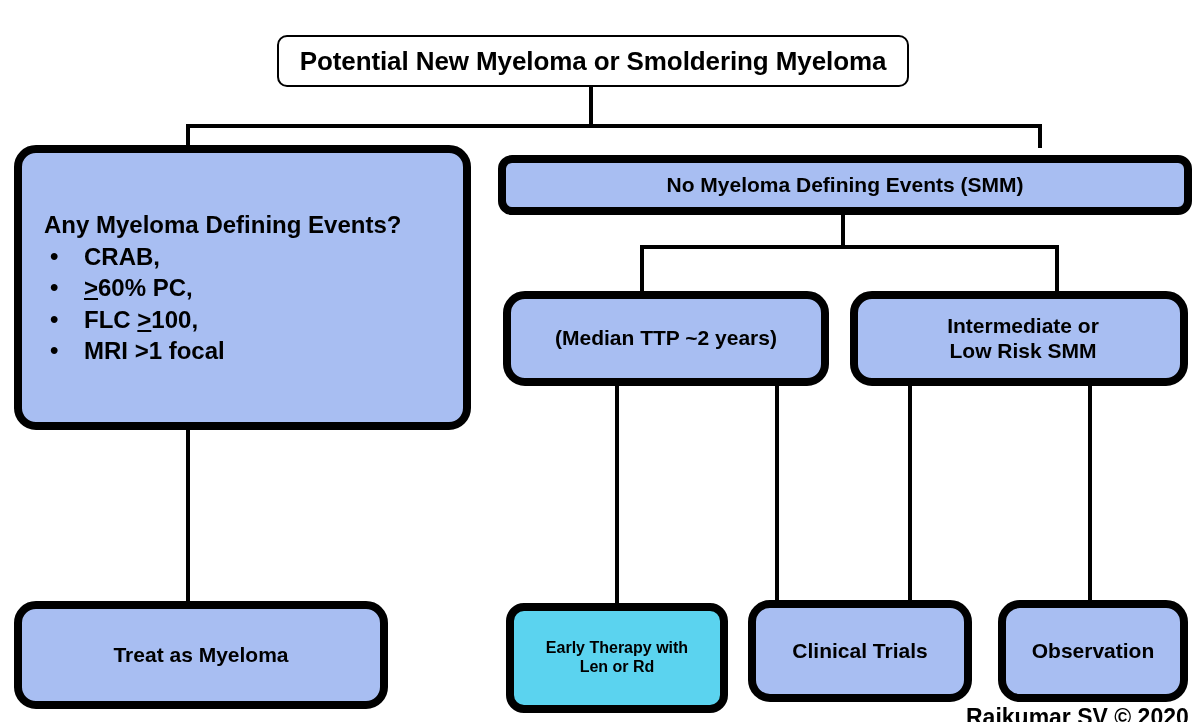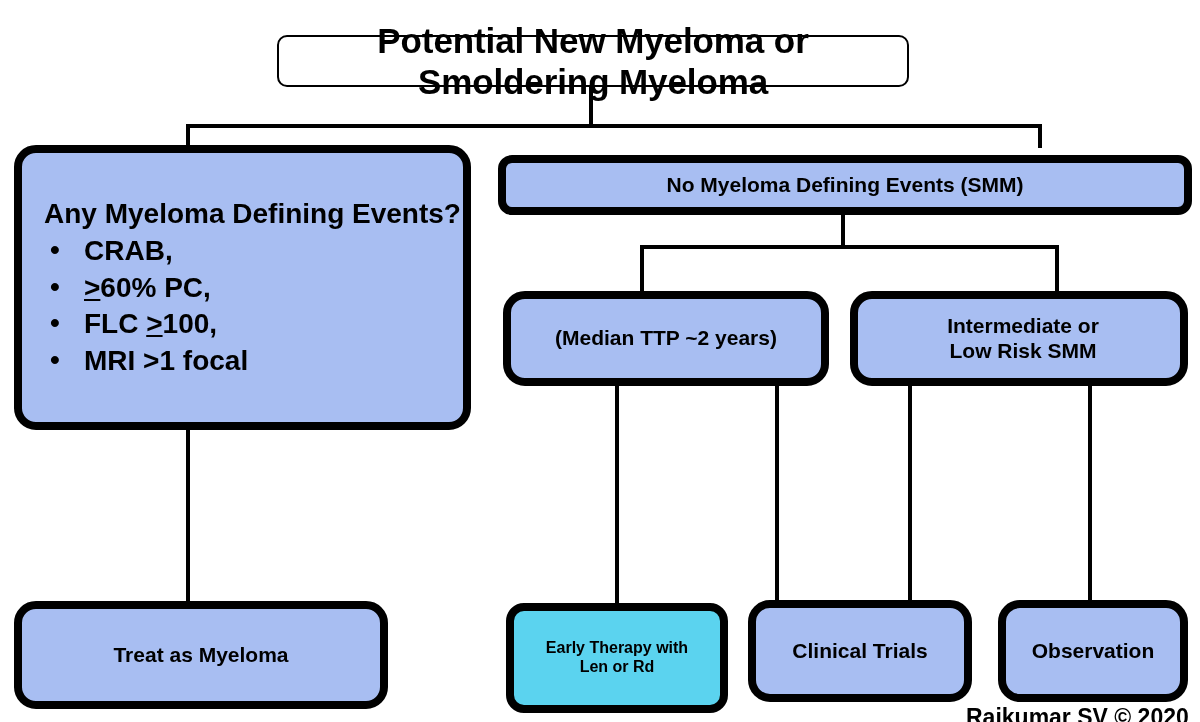--- a/index.html
+++ b/index.html
@@ -30,40 +30,40 @@
     text-align: center;
     color: #000000;
     font-weight: bold;
     line-height: 1.18;
     border: 8px solid #000000;
   }
   .node-title {
     background: #ffffff;
     border: 2px solid #000000;
     border-radius: 10px;
-    font-size: 35px;
+    font-size: 26px;
     letter-spacing: -0.1px;
   }
   .node-blue {
     background: #a8bef2;
     border-radius: 22px;
     font-size: 21px;
   }
   .node-cyan {
     background: #5bd3ef;
     border-radius: 18px;
     font-size: 16px;
   }
   .node-left {
     justify-content: flex-start;
     text-align: left;
   }
   .mdelist {
     padding: 0 0 0 22px;
-    font-size: 28px;
+    font-size: 24px;
     line-height: 1.30;
   }
   .mdelist .heading {
     margin-bottom: 1px;
   }
   .mdelist ul {
     list-style: none;
     margin: 0;
     padding: 0;
   }

